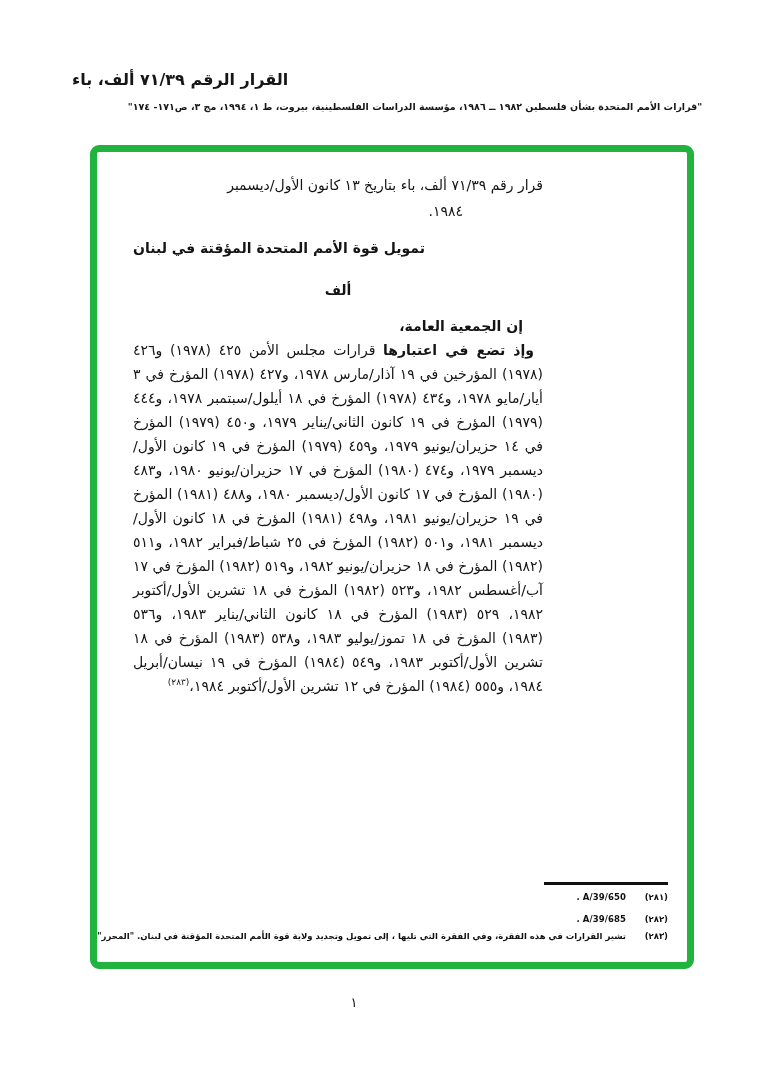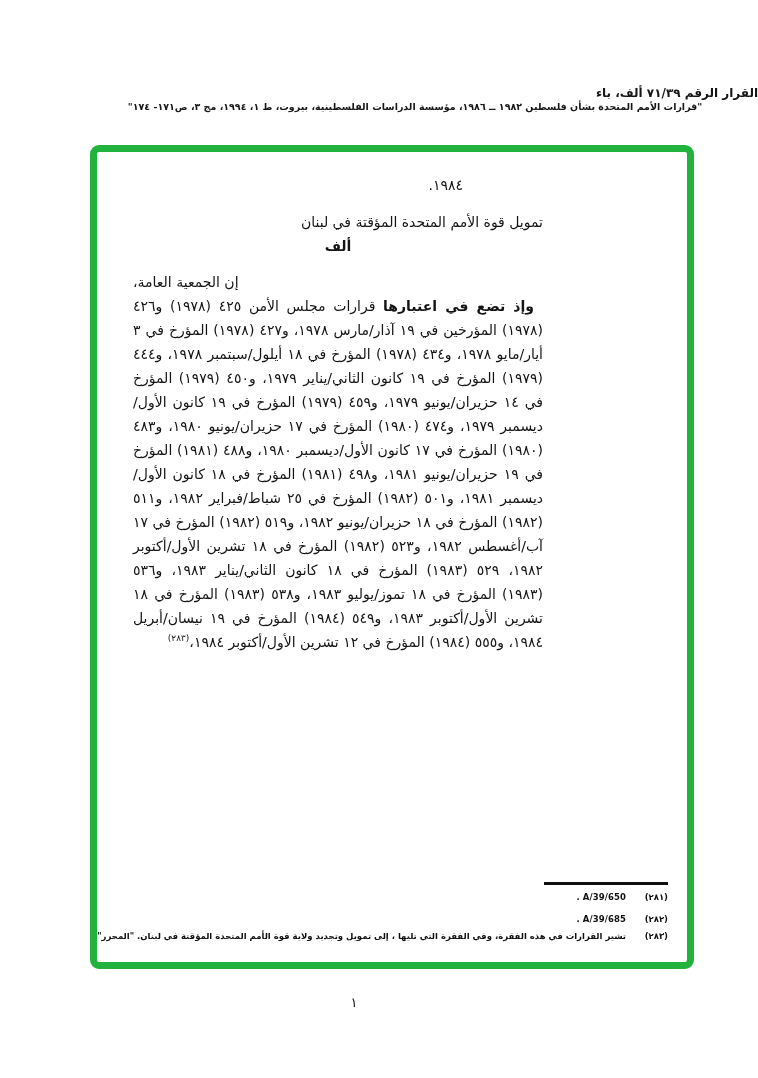--- a/index.html
+++ b/index.html
@@ -4,22 +4,22 @@
 <style>
   html,body{margin:0;padding:0;}
   body{
     width:758px;height:1078px;position:relative;overflow:hidden;
     background:#ffffff;color:#161616;
     font-family:"DejaVu Sans",sans-serif;
   }
   
   .header-title{
     position:absolute;left:72px;top:70px;width:686px;
-    text-align:right;direction:rtl;
-    font-size:12px;font-weight:bold;letter-spacing:0.2px;margin-top:16px;
+    text-align:left;direction:rtl;
+    font-size:16px;font-weight:bold;letter-spacing:0.2px;
   }
   .header-source{
     position:absolute;left:50px;top:101px;width:730px;
     text-align:center;direction:rtl;
     font-size:9.5px;font-weight:bold;white-space:nowrap;
   }
   
   .doc-box{
     position:absolute;left:90px;top:145px;width:604px;height:824px;
     box-sizing:border-box;border:7px solid #22b33e;border-radius:9px;
@@ -28,23 +28,23 @@
   
   .column{
     position:absolute;left:133px;top:172px;width:410px;
     direction:rtl;text-align:justify;
     font-size:14px;line-height:24px;color:#141414;
   }
   .res-heading{line-height:26px;margin-bottom:12px;}
   .res-heading .l1{display:block;text-align:right;}
   .res-heading .l2{display:block;text-align:right;padding-left:80px;text-align:left;direction:rtl;}
   .res-heading .l2{text-align:right;padding-left:0;padding-right:80px;}
-  .subject-title{text-align:right;font-weight:normal;}
+  .subject-title{text-align:left;font-weight:bold;margin-bottom:18px;}
   .section-label{text-align:center;font-weight:bold;margin-bottom:12px;}
-  .opening-line{text-align:left;font-weight:normal;padding-right:20px;}
+  .opening-line{text-align:right;font-weight:bold;padding-right:20px;}
   .para{margin:0;text-indent:9px;}
   .lead{font-weight:bold;}
   sup{font-size:9px;line-height:0;vertical-align:super;}
   
   .footnotes{
     position:absolute;right:90px;top:882px;width:566px;
     direction:rtl;text-align:right;
     font-size:8.5px;font-weight:bold;color:#101010;
   }
   .fn-rule{width:124px;height:3px;background:#101010;margin-bottom:6px;}
@@ -61,20 +61,21 @@
 </head>
 <body>
 
 <div class="header-title">القرار الرقم ٧١/٣٩ ألف، باء</div>
 <div class="header-source">"قرارات الأمم المتحدة بشأن فلسطين ١٩٨٢ ــ ١٩٨٦، مؤسسة الدراسات الفلسطينية، بيروت، ط ١، ١٩٩٤، مج ٣، ص١٧١- ١٧٤"</div>
 
 <div class="doc-box" style="border-color: rgb(34, 179, 62);"></div>
 
 <div class="column" dir="rtl">
   <div class="res-heading">
+    <span class="l1">قرار رقم ٧١/٣٩ ألف، باء بتاريخ ١٣ كانون الأول/ديسمبر</span>
     <span class="l2">١٩٨٤.</span>
   </div>
 
   <div class="subject-title">تمويل قوة الأمم المتحدة المؤقتة في لبنان</div>
 
   <div class="section-label">ألف</div>
 
   <div class="opening-line">إن الجمعية العامة،</div>
 
 

